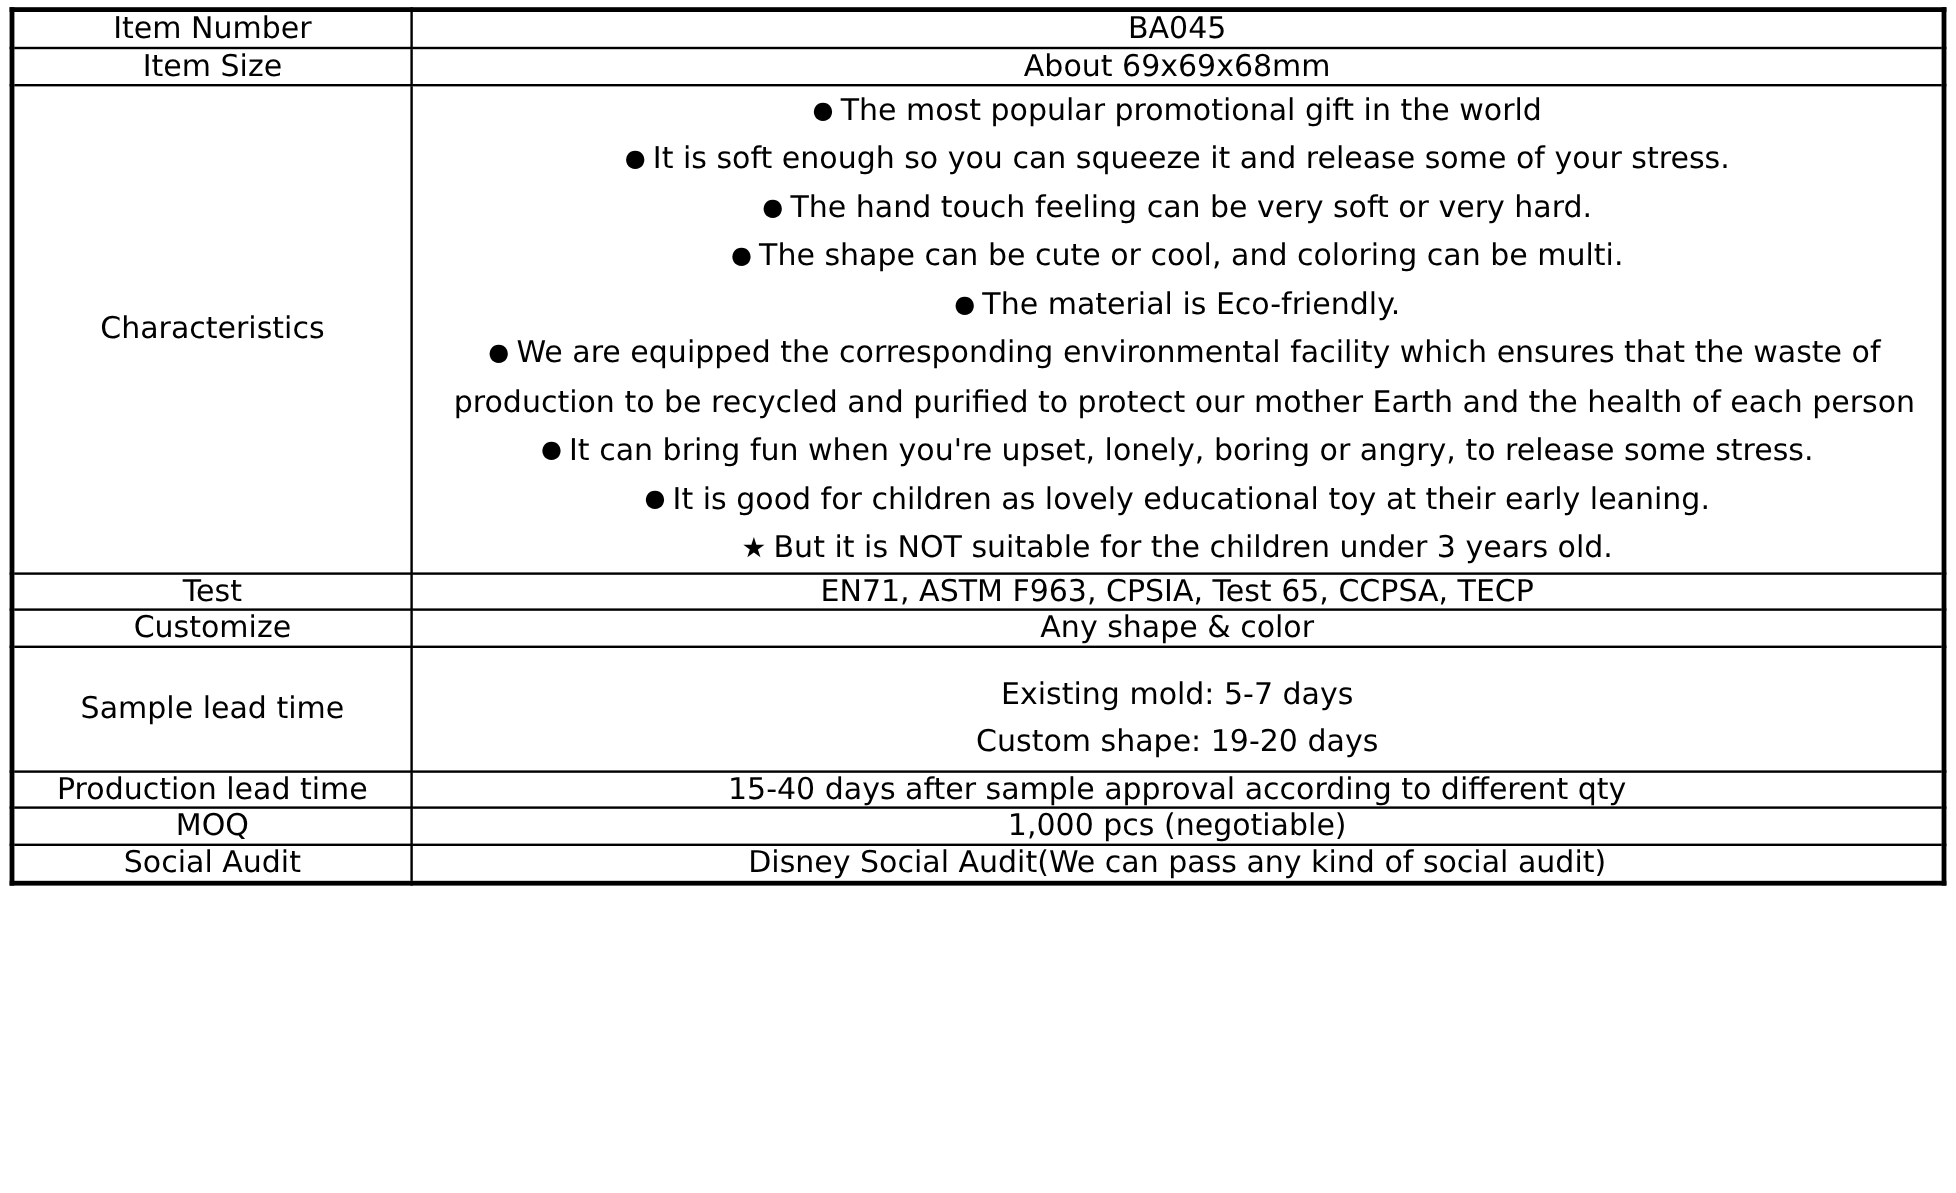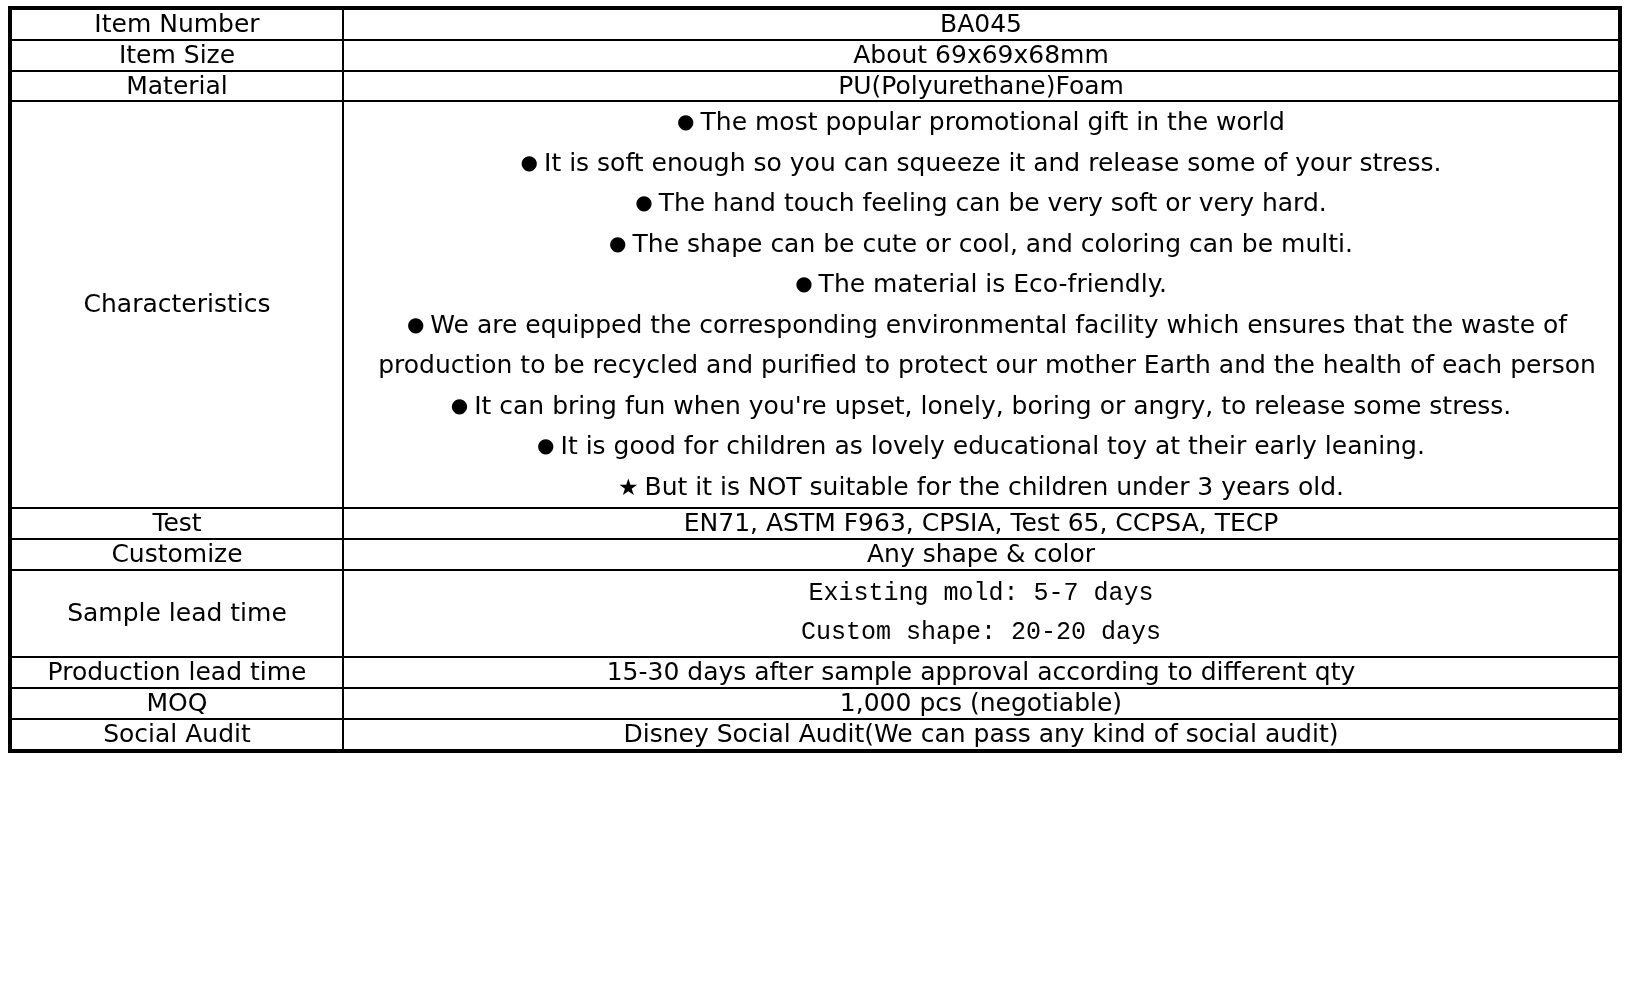--- a/index.html
+++ b/index.html
@@ -73,46 +73,41 @@
   .star {
     font-size: 23px;
     padding-right: 6px;
   }
   .sub-line {
     display: block;
     font-size: 25px;
     line-height: 1.55;
   }
   .value.two-line {
-    padding-top: 4px;
+    padding-top: 20px;
     padding-bottom: 4px;
-    font-family: Liberation Mono, monospace;
   }
   .indent-wrap {
     display: block;
     margin-left: -26px;
   }
 </style>
 </head>
 <body>
 
 <div class="page">
   <table class="spec">
     <tbody>
       <tr>
         <td class="label">Item Number</td>
         <td class="value">BA045</td>
       </tr>
       <tr>
         <td class="label">Item Size</td>
         <td class="value">About 69x69x68mm</td>
-      </tr>
-      <tr>
-        <td class="label">Material</td>
-        <td class="value">PU(Polyurethane)Foam</td>
       </tr>
       <tr>
         <td class="label mid">Characteristics</td>
         <td class="value">
           <ul class="charlist">
             <li><span class="bullet">●</span><span>The most popular promotional gift in the world</span></li>
             <li><span class="bullet">●</span><span>It is soft enough so you can squeeze it and release some of your stress.</span></li>
             <li><span class="bullet">●</span><span>The hand touch feeling can be very soft or very hard.</span></li>
             <li><span class="bullet">●</span><span>The shape can be cute or cool, and coloring can be multi.</span></li>
             <li><span class="bullet">●</span><span>The material is Eco-friendly.</span></li>
@@ -128,26 +123,26 @@
         <td class="value">EN71, ASTM F963, CPSIA, Test 65, CCPSA, TECP</td>
       </tr>
       <tr>
         <td class="label">Customize</td>
         <td class="value">Any shape &amp; color</td>
       </tr>
       <tr>
         <td class="label">Sample lead time</td>
         <td class="value two-line">
           <span class="sub-line">Existing mold: 5-7 days</span>
-          <span class="sub-line">Custom shape: 20-20 days</span>
+          <span class="sub-line">Custom shape: 19-20 days</span>
         </td>
       </tr>
       <tr>
         <td class="label">Production lead time</td>
-        <td class="value">15-30 days after sample approval according to different qty</td>
+        <td class="value">15-40 days after sample approval according to different qty</td>
       </tr>
       <tr>
         <td class="label">MOQ</td>
         <td class="value">1,000 pcs (negotiable)</td>
       </tr>
       <tr>
         <td class="label">Social Audit</td>
         <td class="value">Disney Social Audit(We can pass any kind of social audit)</td>
       </tr>
     </tbody>

